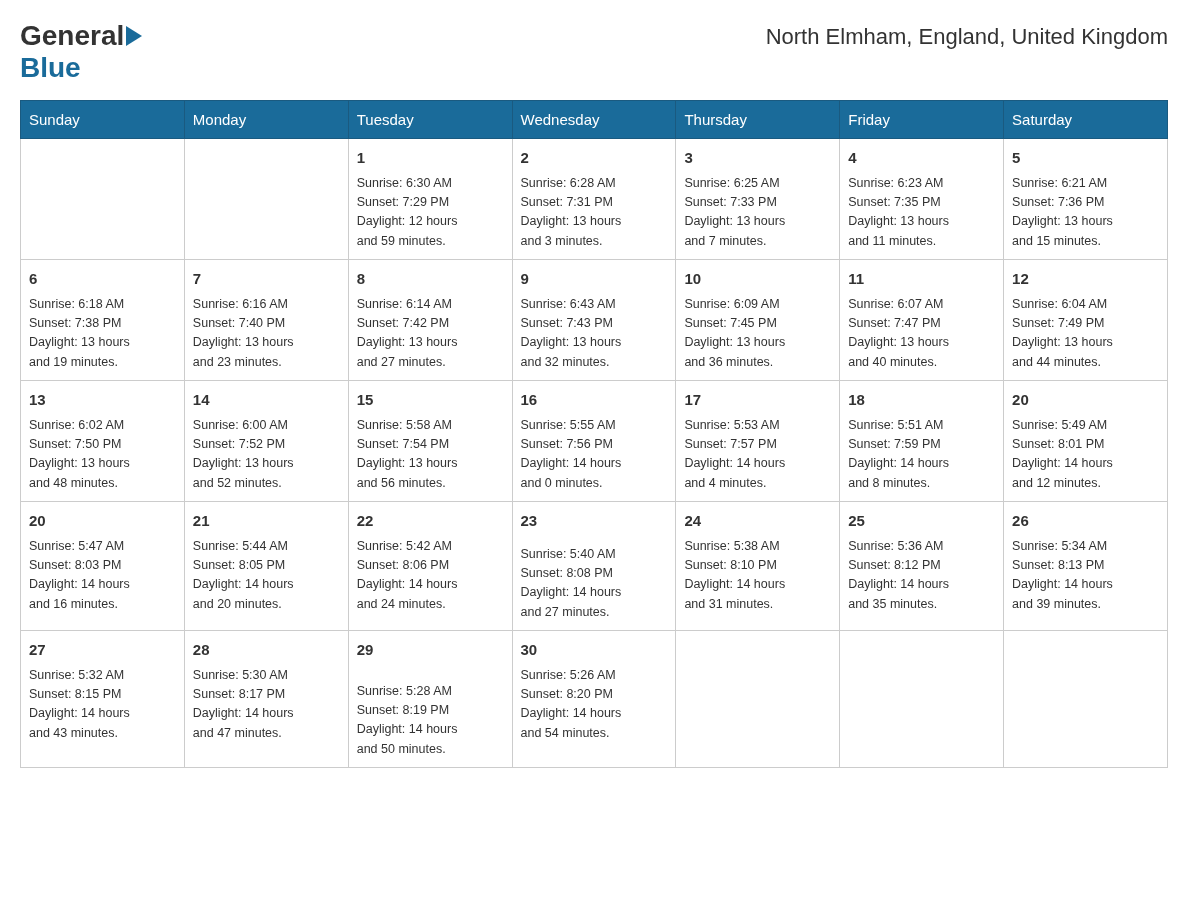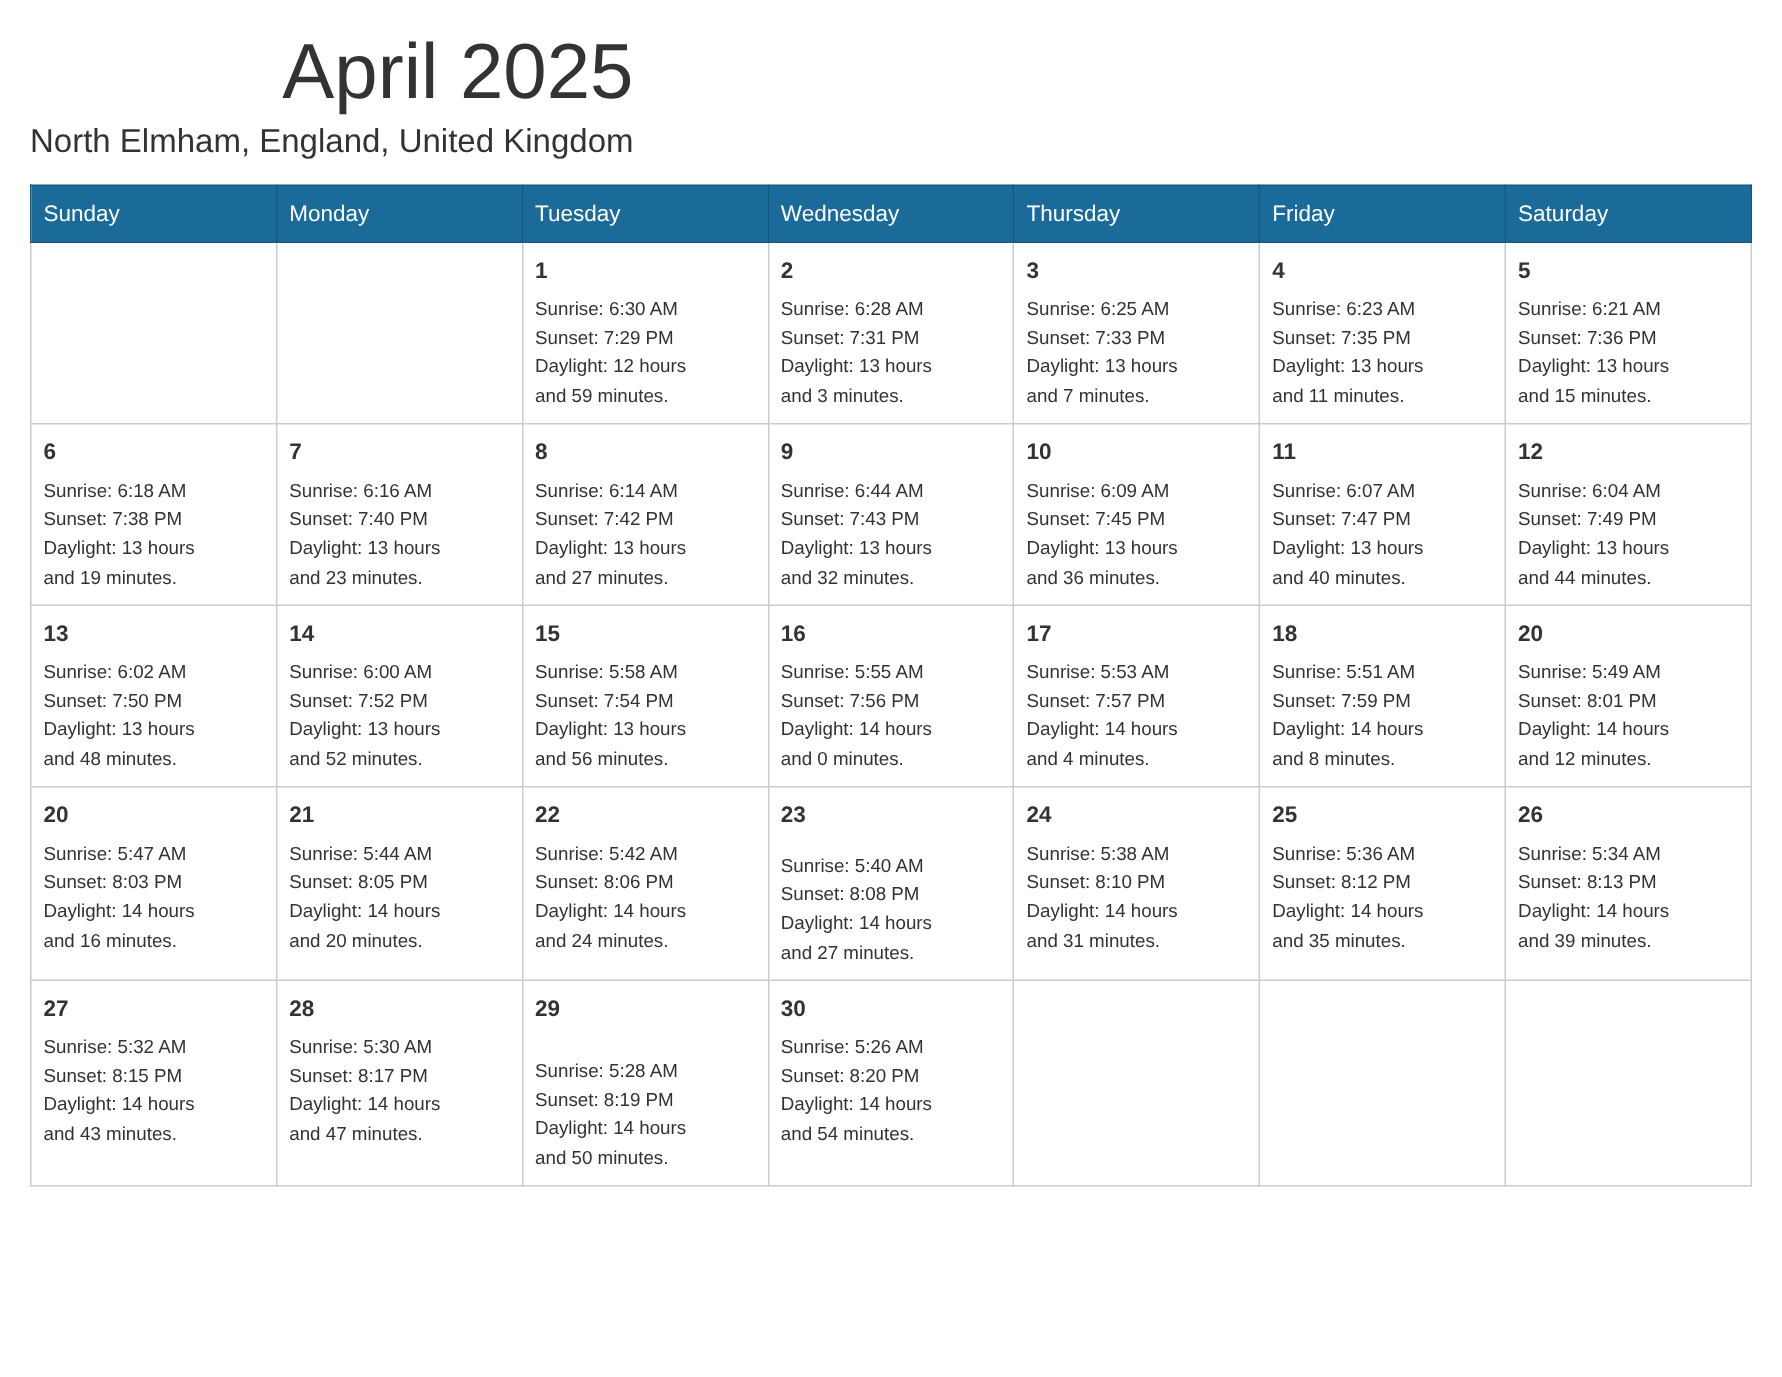--- a/index.html
+++ b/index.html
@@ -98,22 +98,30 @@
       border-left: 16px solid #1a6b9a;
       display: inline-block;
       margin-left: 2px;
       vertical-align: middle;
     }
   </style>
 </head>
 <body>
 
 <div class="header-area">
+  <div class="logo">
+    <div class="logo-text">
+      <span class="logo-general">General</span>
+      <span class="triangle-right"></span>
+    </div>
+    <div class="logo-line2">
+      <span class="blue-word">Blue</span>
+    </div>
+  </div>
   <div class="title-area">
-    <div class="main-title">April 2025</div>
     <div class="subtitle">North Elmham, England, United Kingdom</div>
   </div>
 </div>
 
 <table class="calendar">
   <thead>
     <tr>
     <th>Sunday</th>
         <th>Monday</th>
         <th>Tuesday</th>
@@ -180,21 +188,21 @@
         </td>
         <td>
           <span class="day-num">8</span>
           <div class="day-info" style="white-space: pre-line;">Sunrise: 6:14 AM
 Sunset: 7:42 PM
 Daylight: 13 hours
 and 27 minutes.</div>
         </td>
         <td>
           <span class="day-num">9</span>
-          <div class="day-info" style="white-space: pre-line;">Sunrise: 6:44 AM
+          <div class="day-info" style="white-space: pre-line;">Sunrise: 6:43 AM
 Sunset: 7:43 PM
 Daylight: 13 hours
 and 32 minutes.</div>
         </td>
         <td>
           <span class="day-num">10</span>
           <div class="day-info" style="white-space: pre-line;">Sunrise: 6:09 AM
 Sunset: 7:45 PM
 Daylight: 13 hours
 and 36 minutes.</div>

